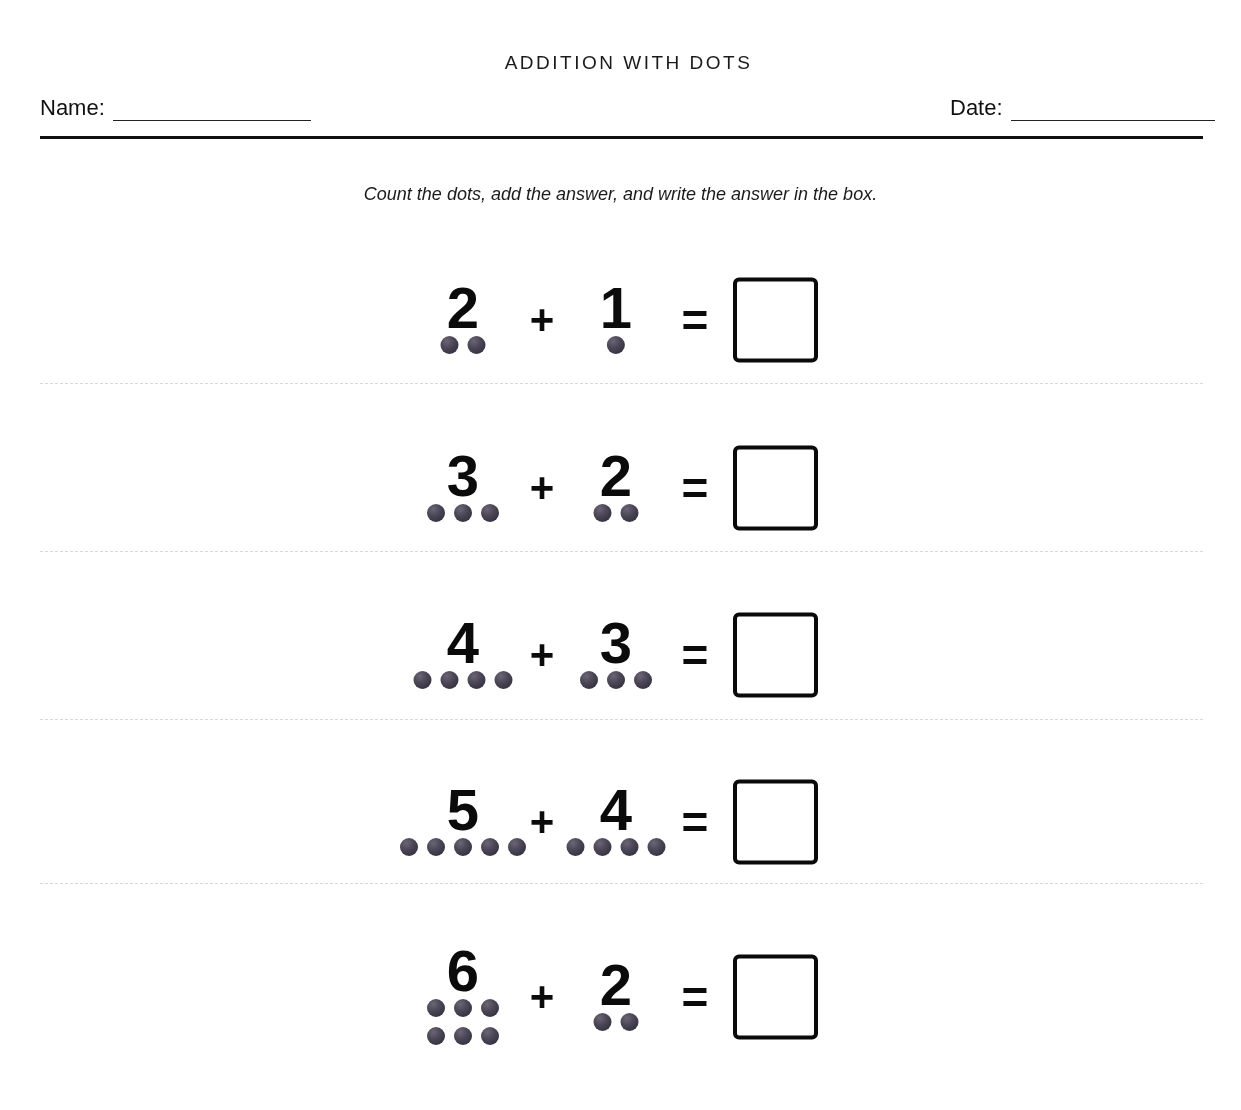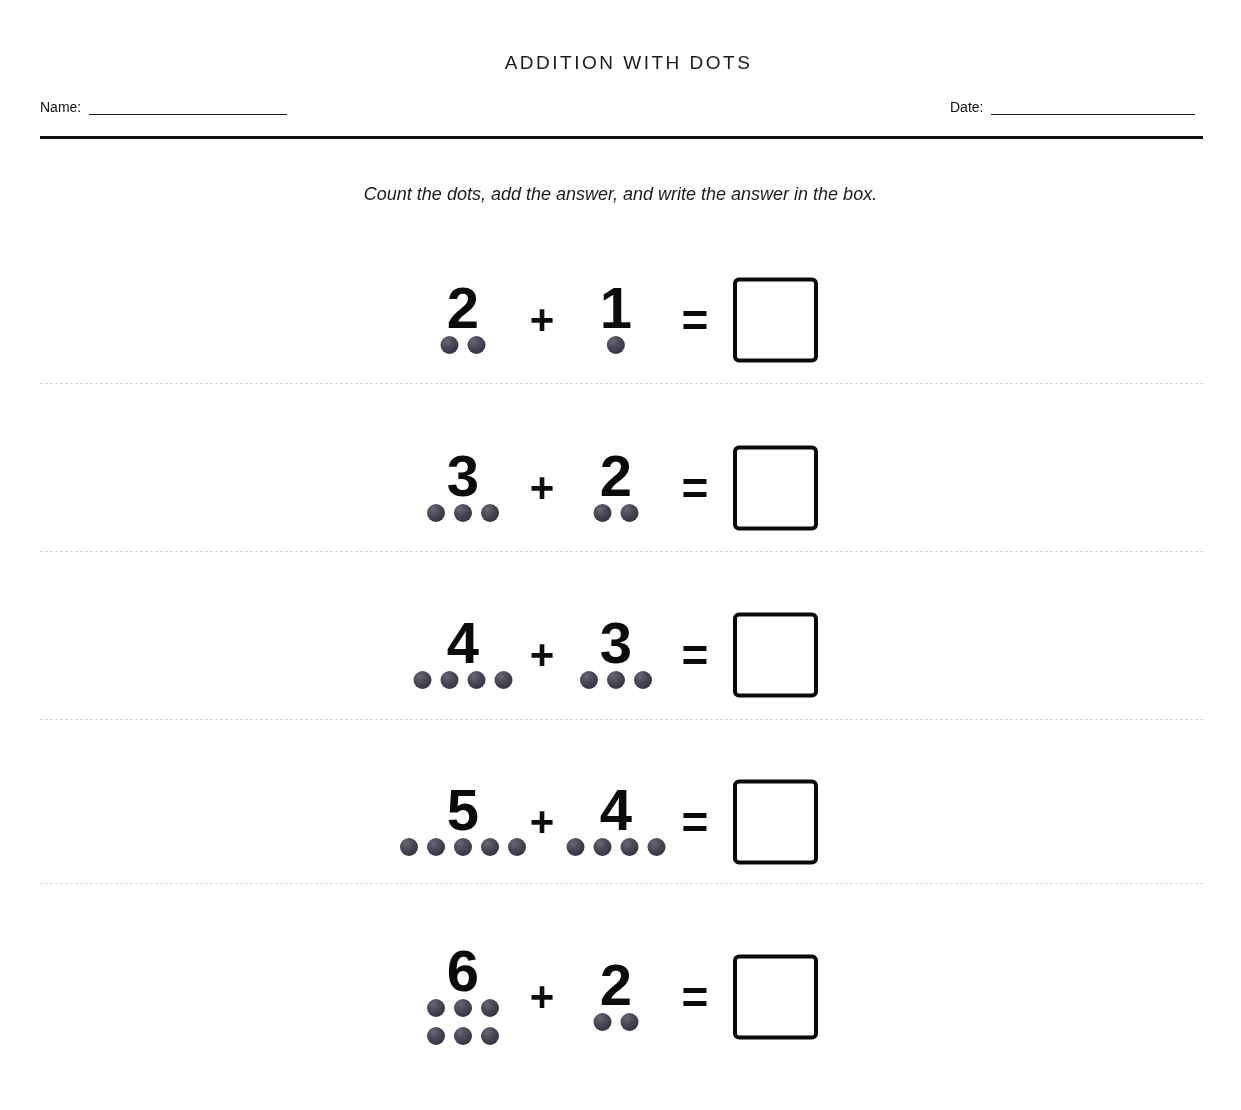--- a/index.html
+++ b/index.html
@@ -9,21 +9,21 @@
   }
 
   
   .title{
     position:absolute;top:44px;left:0;width:100%;margin:8px;
     text-align:center;font-size:19px;font-weight:400;letter-spacing:2.5px;
     color:#1b1b1b;
   }
   .field{
     position:absolute;top:95px;display:flex;align-items:flex-end;gap:8px;
-    font-size:14px;color:#111;
+    font-size:22px;color:#111;
   }
   .field-name{left:40px;}
   .field-date{left:950px;justify-content:center;}
   .write-line{display:inline-block;height:19px;border-bottom:1.6px solid #222;}
   .field-name .write-line{width:198px;}
   .field-date .write-line{width:204px;}
   .header-rule{
     position:absolute;top:136px;left:40px;width:1163px;height:3px;
     background:#101010;
   }

